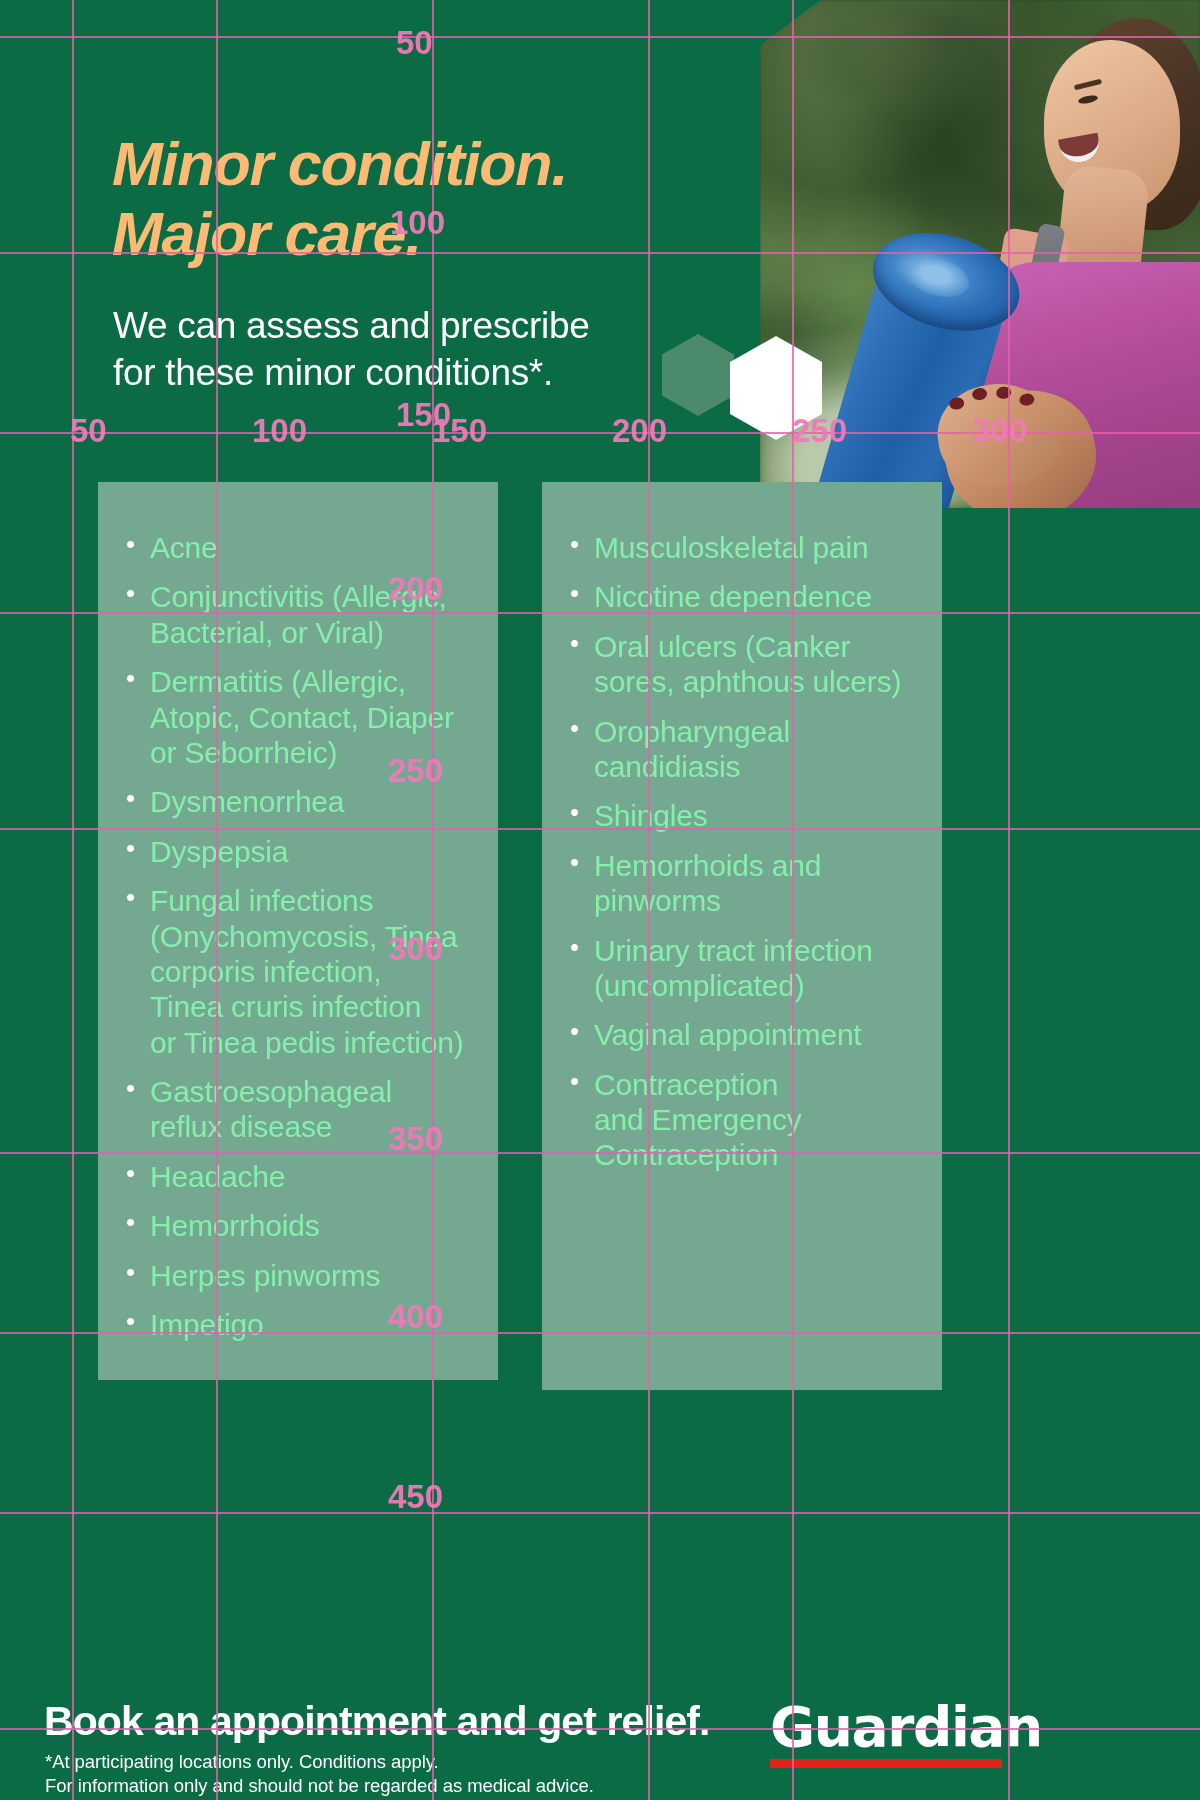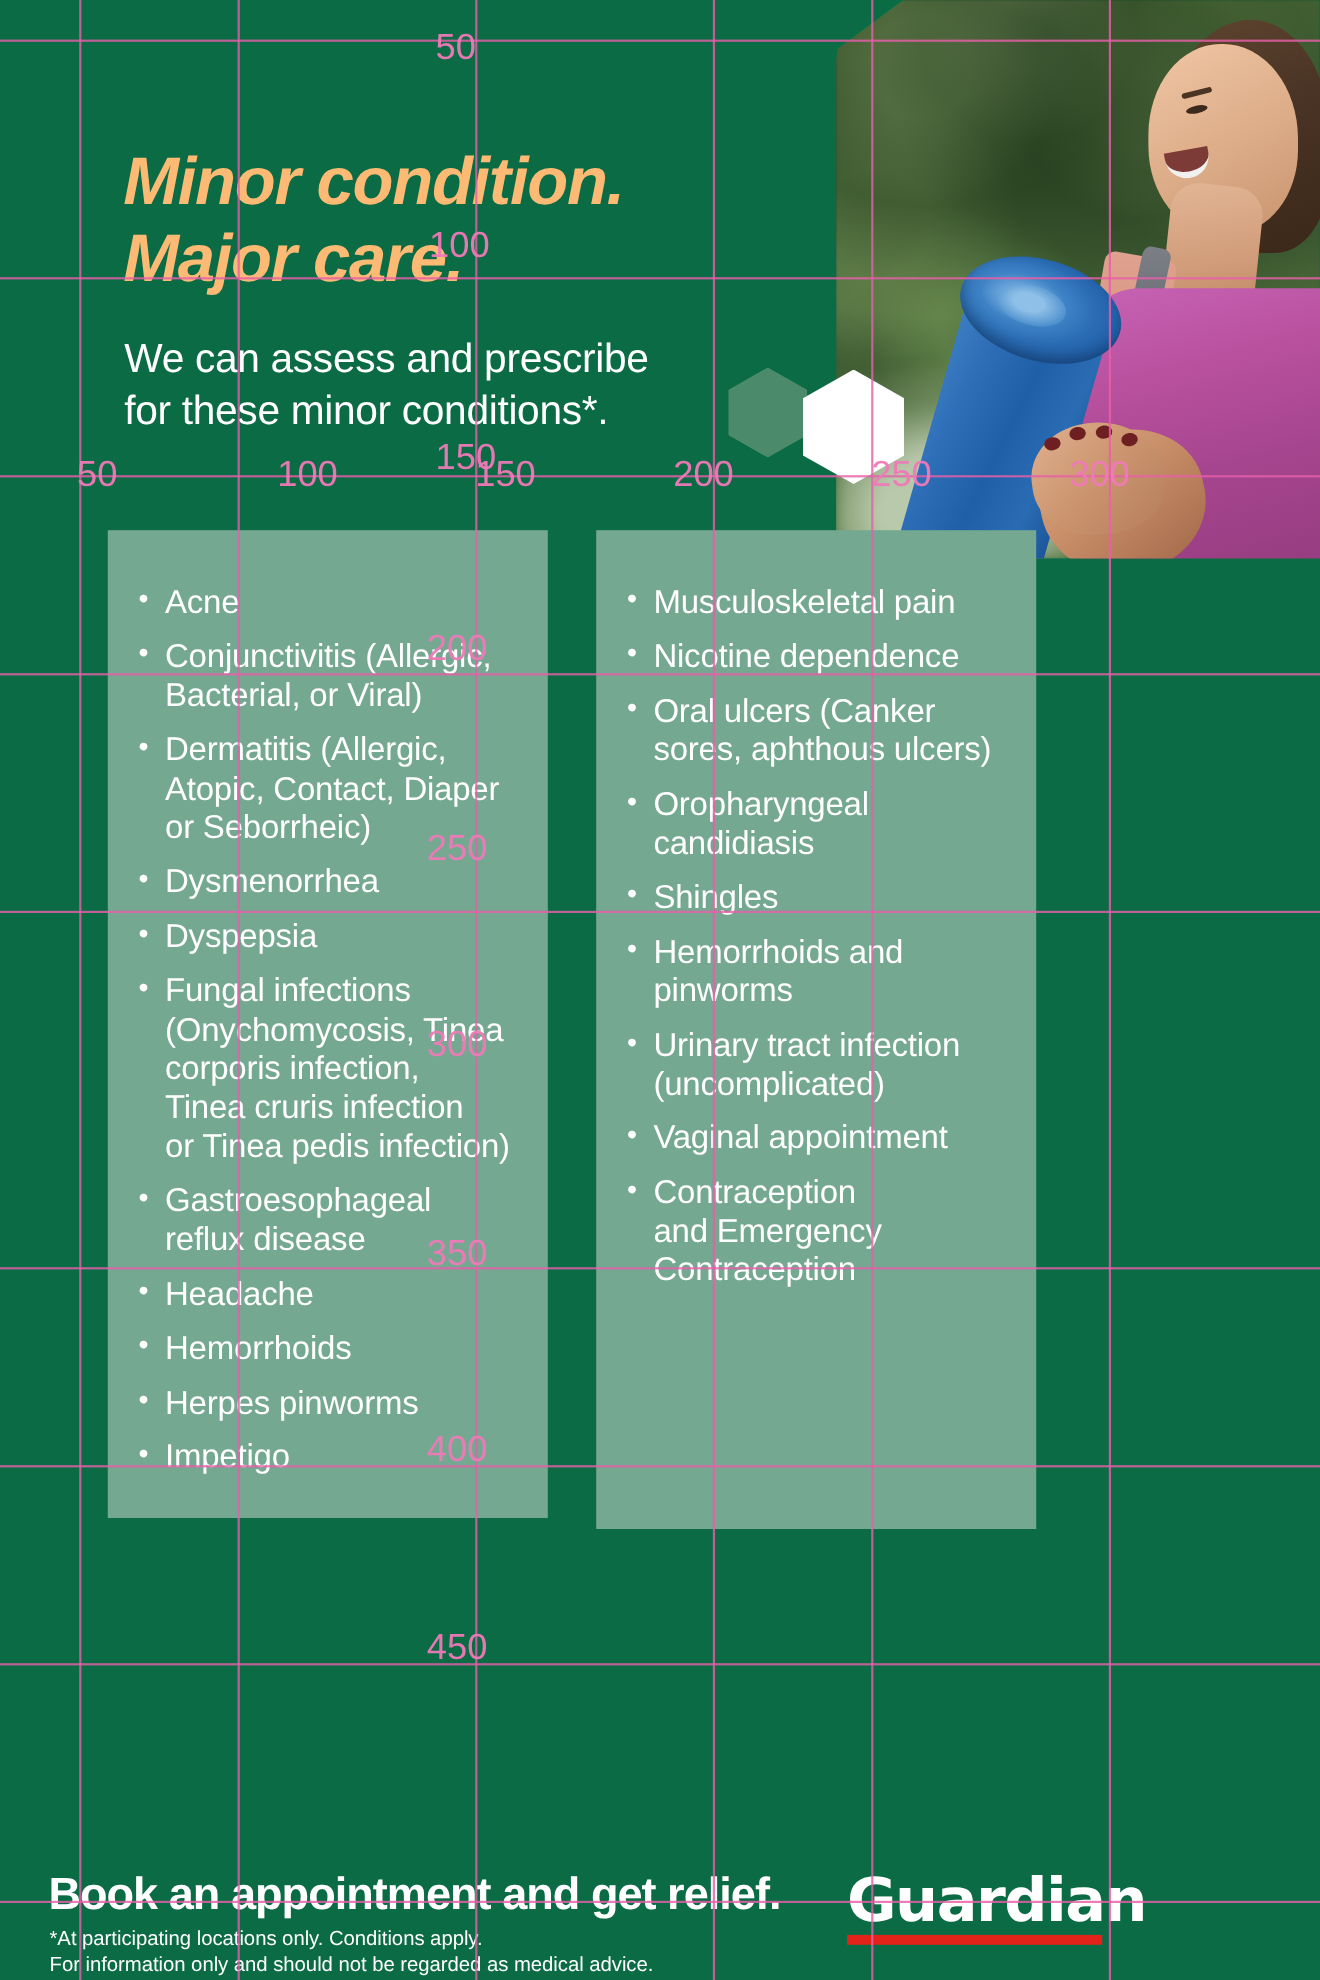--- a/index.html
+++ b/index.html
@@ -288,21 +288,21 @@
     padding: 0;
     list-style: none;
   }
   .cond-list li {
     position: relative;
     padding-left: 28px;
     margin-bottom: 14px;
     font-size: 30px;
     line-height: 1.18;
     letter-spacing: -0.2px;
-    color: #ffffff;
+    color: #86efac;
     white-space: pre-line;
   }
   .cond-list li::before {
     content: "\2022";
     position: absolute;
     left: 4px;
     top: -1px;
     font-size: 26px;
     line-height: 1.22;
     color: #ffffff;
@@ -352,20 +352,21 @@
     background: #e2231a;
     width: 232px;
   }
 
   
   .grid-overlay {
     position: absolute;
     inset: 0;
     pointer-events: none;
     z-index: 20;
+    font-weight: bold;
   }
   .gl {
     position: absolute;
     background: #e85fa8;
     opacity: 0.82;
   }
   .gl-v { width: 2px; top: 0; bottom: 0; }
   .gl-h { height: 2px; left: 0; right: 0; }
   .gtick {
     position: absolute;

